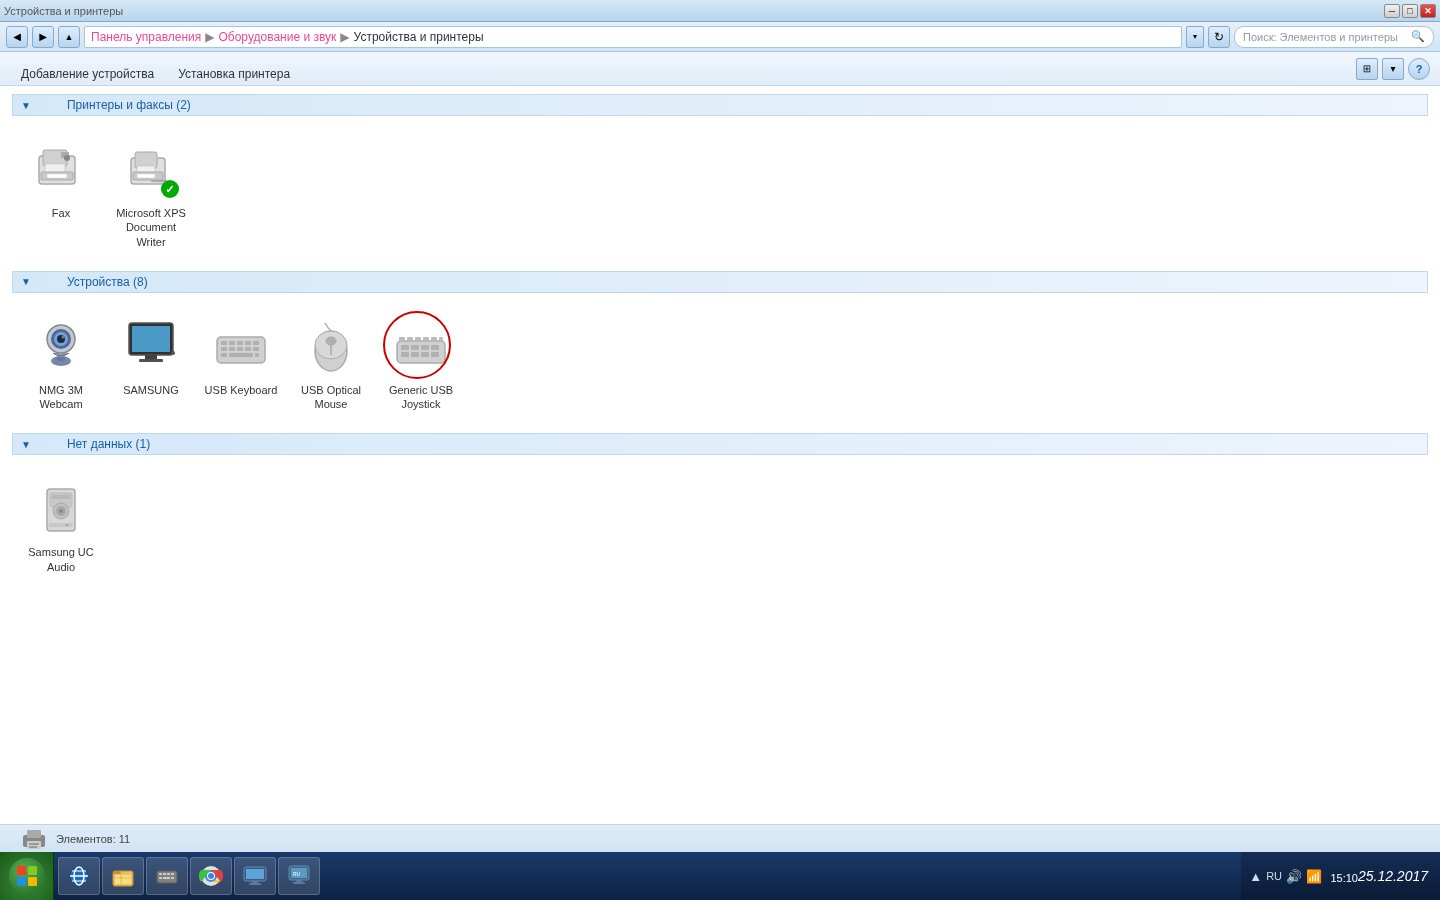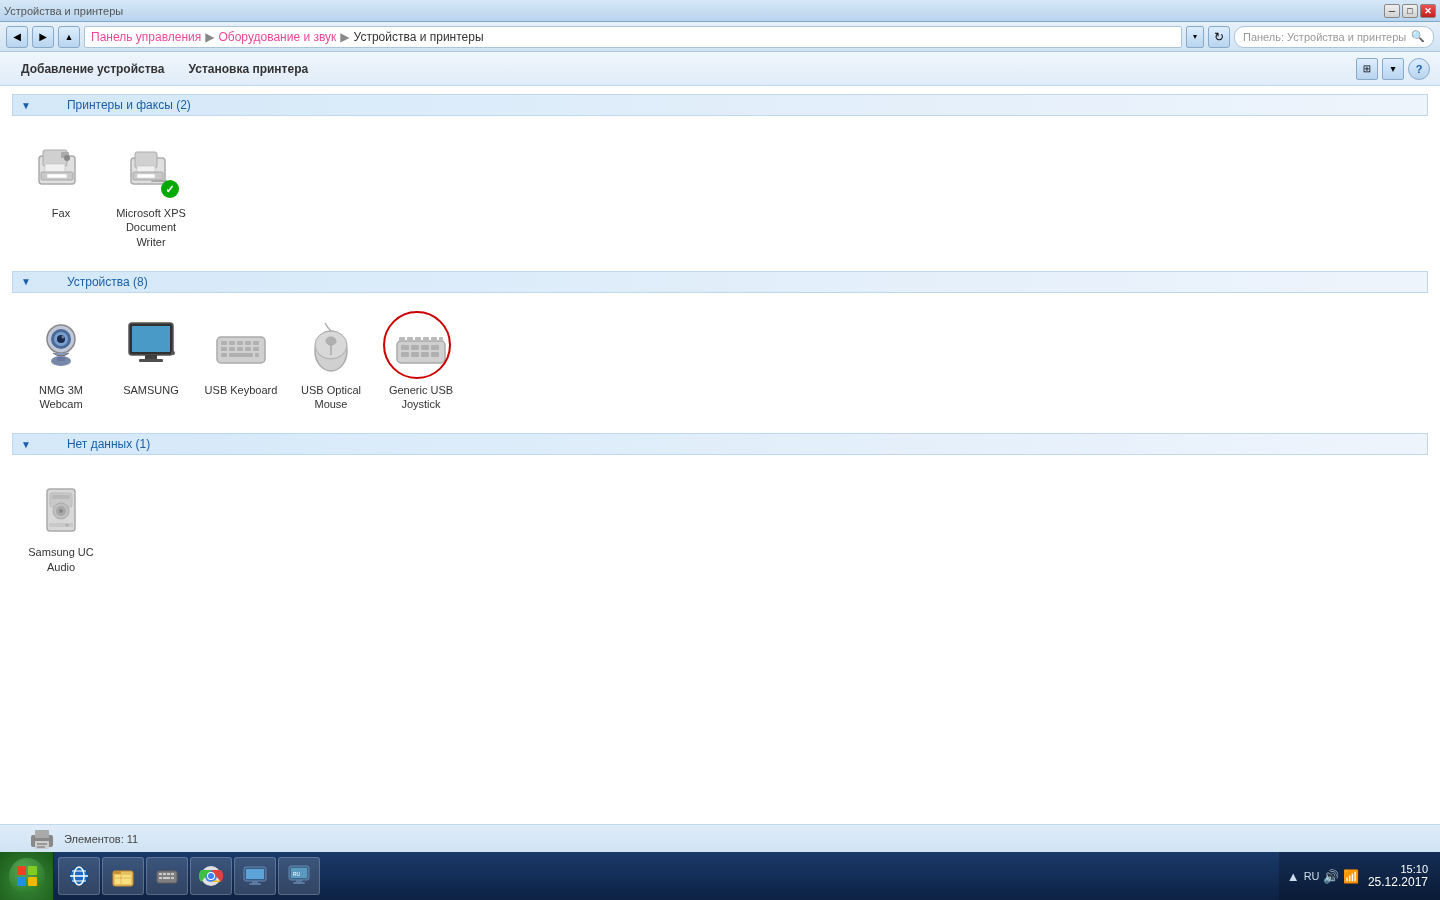--- a/index.html
+++ b/index.html
@@ -104,21 +104,21 @@
     }
     .toolbar-btn {
       height: 26px;
       padding: 0 10px;
       background: transparent;
       border: 1px solid transparent;
       border-radius: 3px;
       cursor: pointer;
       font-size: 12px;
       color: #333;
-      display: flex; align-items: center; gap: 4px; font-weight: bold;
+      display: flex; align-items: flex-end; gap: 4px;
     }
     .toolbar-right { margin-left: auto; display: flex; align-items: center; gap: 4px; }
     .view-btn {
       width: 22px; height: 22px;
       background: linear-gradient(to bottom, #ddeeff, #b8d4ee);
       border: 1px solid #88aac8;
       border-radius: 2px;
       cursor: pointer;
       display: flex; align-items: center; justify-content: center;
       font-size: 10px;
@@ -211,21 +211,21 @@
       font-weight: bold;
     }
 
     
     .status-bar {
       height: 28px;
       background: linear-gradient(to bottom, #e0ecf8, #d0e4f4);
       border-top: 1px solid #c0d8ee;
       display: flex;
       align-items: center;
-      padding: 0 28px;
+      padding: 0 20px;
       gap: 8px;
       font-size: 11px;
       color: #444;
     }
 
     
     .taskbar {
       height: 48px;
       background: linear-gradient(to bottom, #1a3a6a, #0d2244);
       display: flex;
@@ -302,21 +302,21 @@
   <div class="breadcrumb-bar">
     <span class="breadcrumb-link">Панель управления</span>
     <span class="breadcrumb-sep">▶</span>
     <span class="breadcrumb-link">Оборудование и звук</span>
     <span class="breadcrumb-sep">▶</span>
     <span class="breadcrumb-current">Устройства и принтеры</span>
   </div>
   <div class="address-dropdown">▾</div>
   <div class="refresh-btn">↻</div>
   <div class="search-bar">
-    <span style="color:#999; font-size:11px;">Панель: Устройства и принтеры</span>
+    <span style="color:#999; font-size:11px;">Поиск: Элементов и принтеры</span>
     <span style="margin-left:auto; color:#666;">🔍</span>
   </div>
 </div>
 
 <div class="toolbar">
   <button class="toolbar-btn">
     <span>Добавление устройства</span>
   </button>
   <button class="toolbar-btn">
     <span>Установка принтера</span>
@@ -581,18 +581,18 @@
         <rect x="6" y="18" width="12" height="2" rx="1" fill="#5a7aa0"></rect>
         <text x="6" y="12" font-size="5" fill="white">RU</text>
       </svg>
     </div>
   </div>
   <div class="taskbar-tray">
     <span class="tray-icon">▲</span>
     <span class="tray-lang">RU</span>
     <span class="tray-icon">🔊</span>
     <span class="tray-icon">📶</span>
-    <div style="display:flex;flex-direction:column;align-items:flex-end;padding:0 4px;">
+    <div style="display:flex;align-items:flex-end;padding:0 4px;">
       <span class="tray-time">15:10</span>
-      <span class="tray-time" style="font-size:12px;">25.12.2017</span>
+      <span class="tray-time" style="font-size:14px;font-style:italic;">25.12.2017</span>
     </div>
   </div>
 </div>
 
 </body></html>

